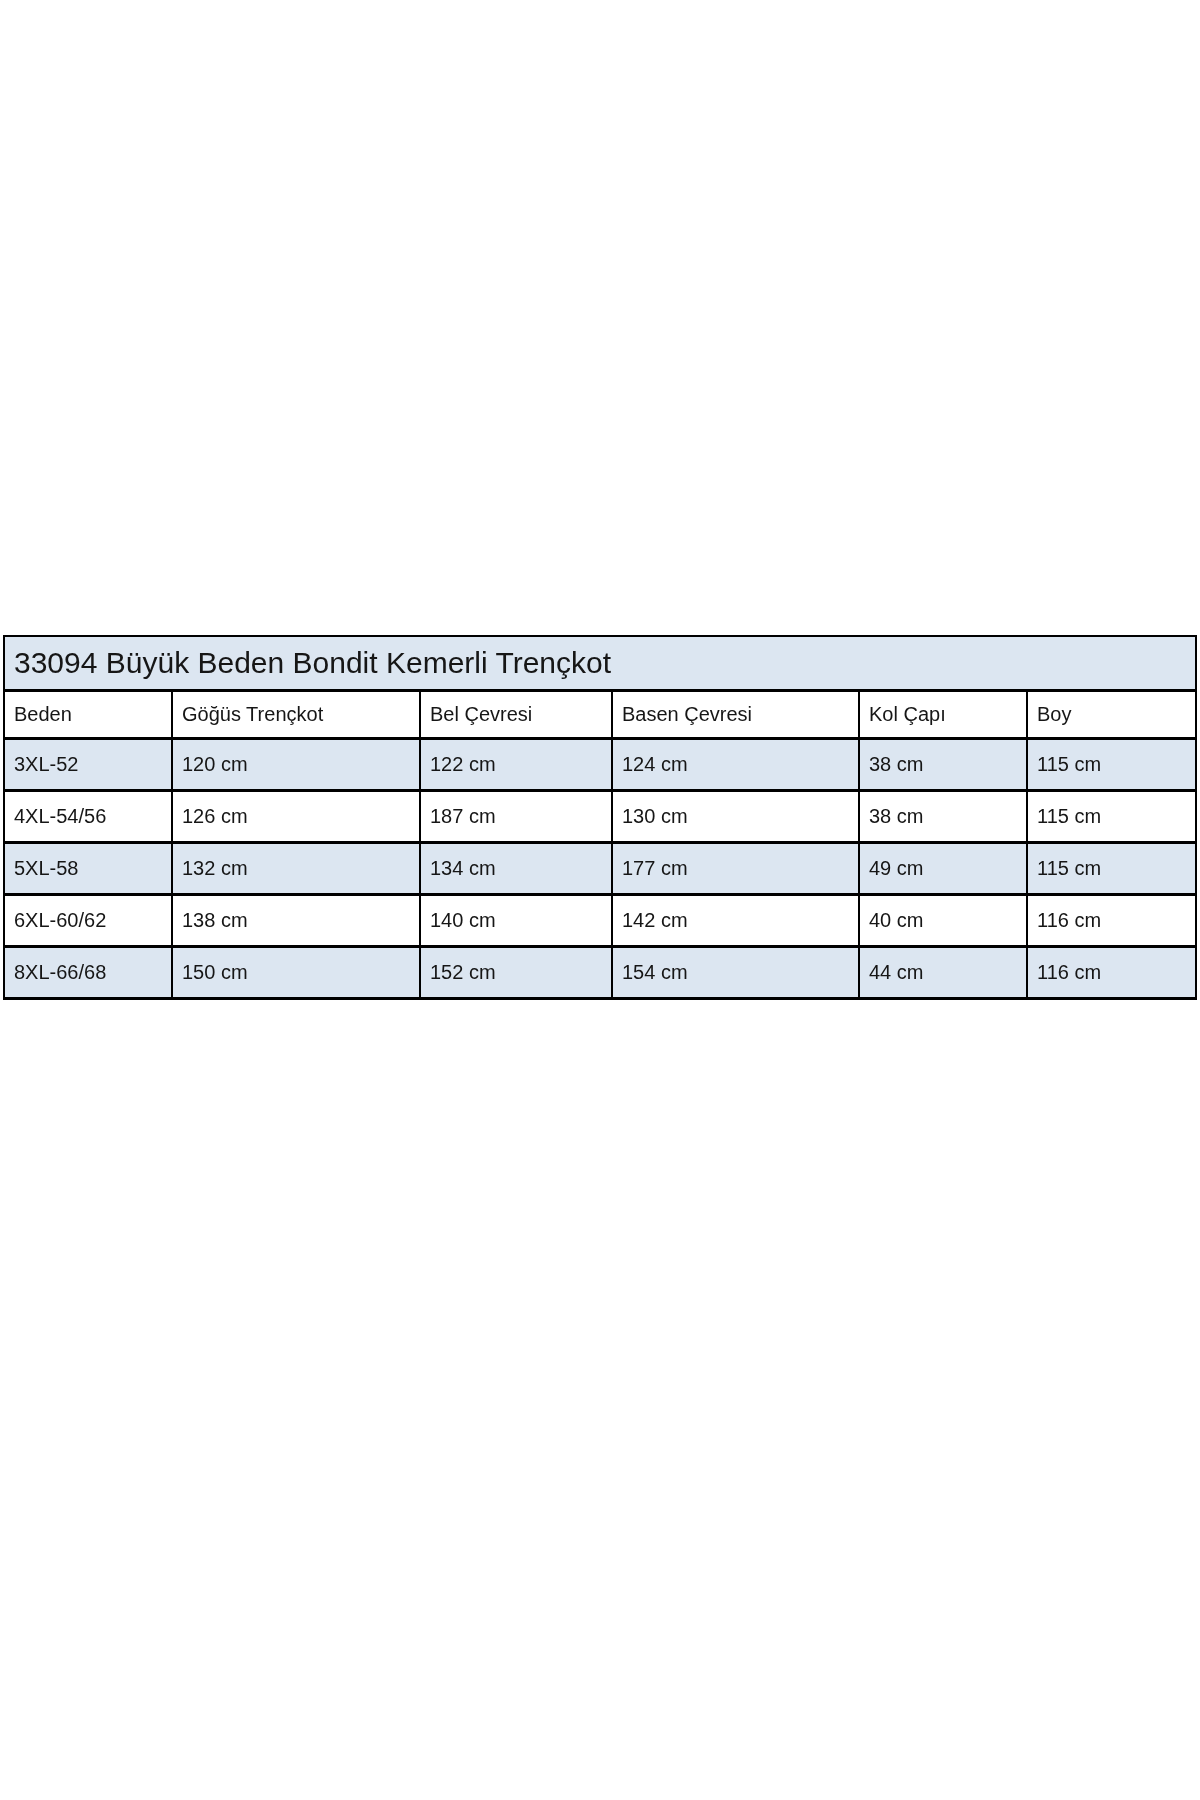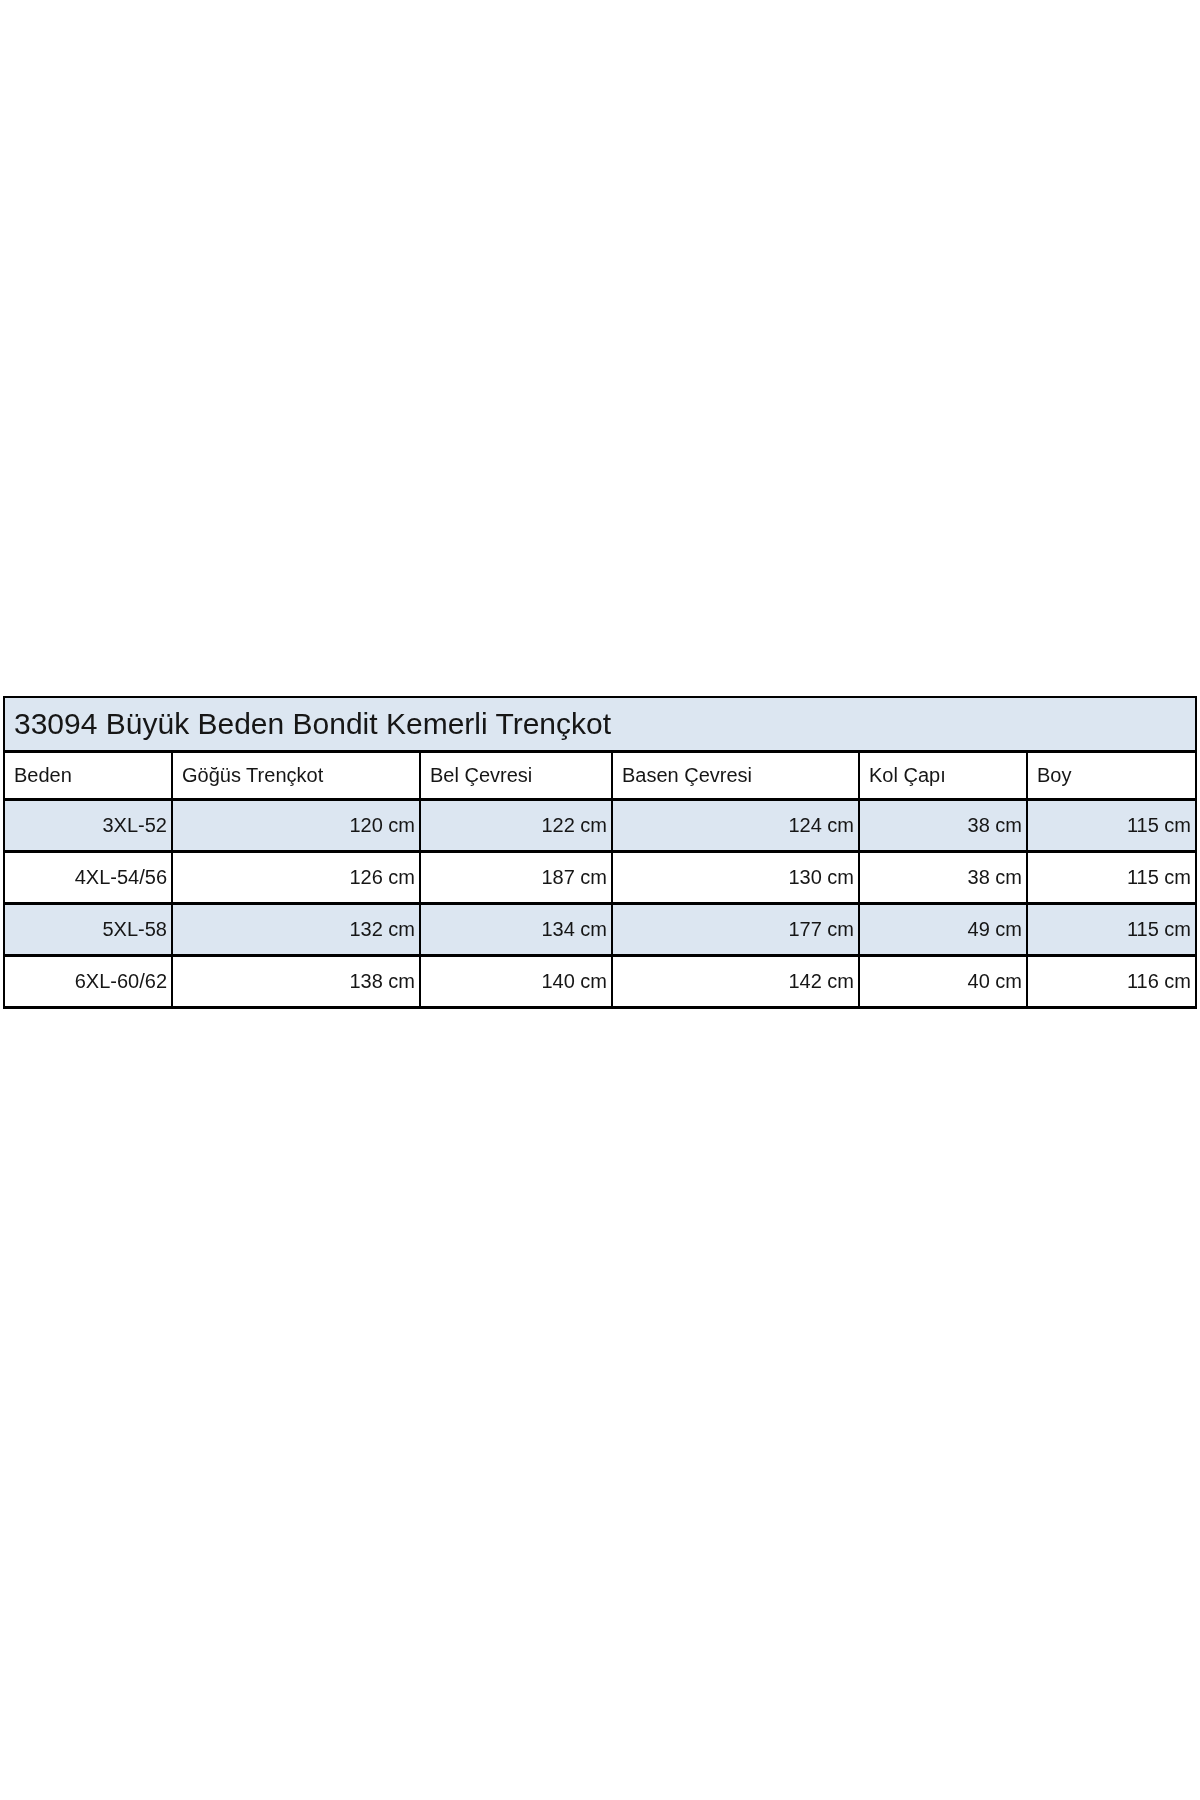--- a/index.html
+++ b/index.html
@@ -10,21 +10,21 @@
   body {
     width: 1200px;
     height: 1800px;
     position: relative;
     font-family: "Liberation Sans", sans-serif;
     color: #161616;
   }
   .table-wrap {
     position: absolute;
     left: 3px;
-    top: 696px;
+    top: 635px;
     width: 1193px;
   }
   table.size-chart {
     border-collapse: collapse;
     table-layout: fixed;
     width: 1192px;
   }
   table.size-chart td,
   table.size-chart th {
     border-left: 2px solid #000000;
@@ -45,21 +45,20 @@
     height: 50px;
     font-size: 30px;
     border-top-width: 2px;
   }
   tr.header-row th {
     background: #ffffff;
     height: 43px;
   }
   tbody tr.data-row td {
     height: 47px;
-    text-align: right;
   }
   tbody tr.data-row:nth-child(odd) td {
     background: #dce6f1;
   }
   tbody tr.data-row:nth-child(even) td {
     background: #ffffff;
   }
   td.handle-cell {
     position: relative;
   }
@@ -125,15 +124,23 @@
         <td>115 cm</td>
       </tr>
       <tr class="data-row">
         <td>6XL-60/62</td>
         <td>138 cm</td>
         <td>140 cm</td>
         <td>142 cm</td>
         <td>40 cm</td>
         <td>116 cm</td>
       </tr>
+      <tr class="data-row">
+        <td>8XL-66/68</td>
+        <td>150 cm</td>
+        <td>152 cm</td>
+        <td>154 cm</td>
+        <td>44 cm</td>
+        <td>116 cm</td>
+      </tr>
     </tbody>
   </table>
 </div>
 
 </body></html>

